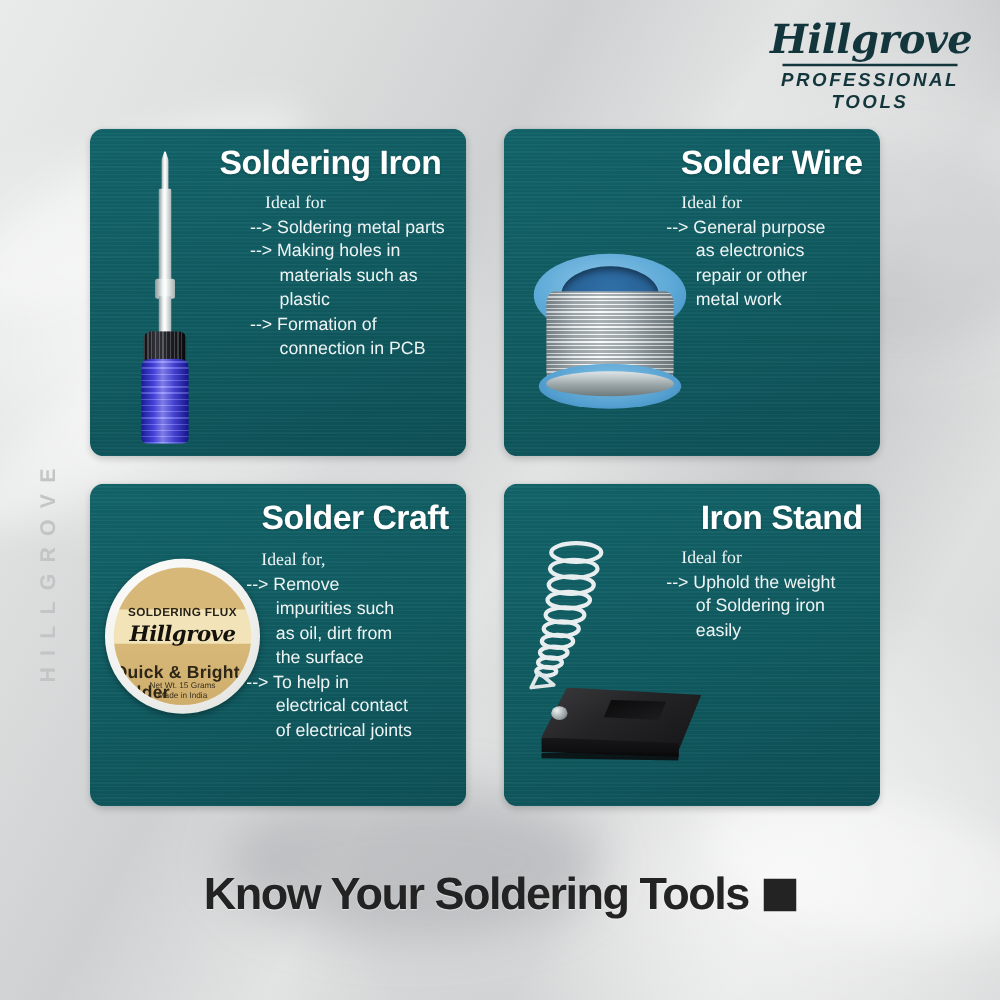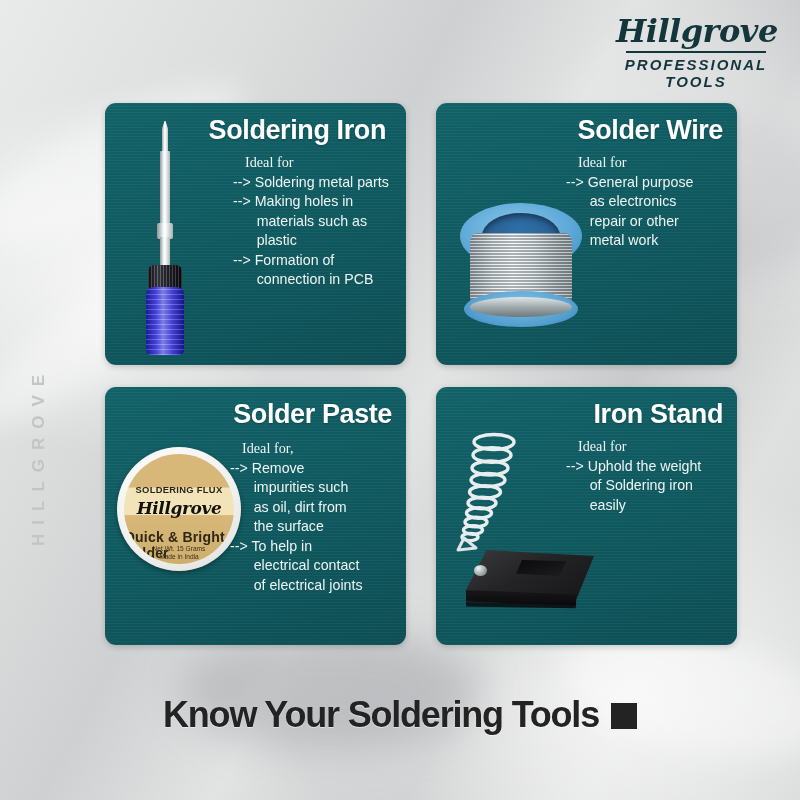--- a/index.html
+++ b/index.html
@@ -59,21 +59,21 @@
     font-size:17px; font-weight:700;
     letter-spacing:9px;
     color:#c3c4c5;
     writing-mode:vertical-rl;
     transform:rotate(180deg);
     white-space:nowrap;
   }
 
   
   .grid{
-    position:absolute; left:105px; top:103px;
+    position:absolute; left:72px; top:103px;
     width:632px; height:542px;
     display:grid;
     grid-template-columns:301px 301px;
     grid-template-rows:262px 258px;
     column-gap:30px; row-gap:22px;
   }
   .card{
     position:relative;
     border-radius:11px;
     background:
@@ -316,21 +316,21 @@
   <div class="card">
     <div class="tin">
       <div class="tin-label">
         <div class="tin-t1">SOLDERING FLUX</div>
         <div class="tin-brand">Hillgrove</div>
         <div class="tin-t2">Quick &amp; Bright Solder</div>
         <div class="tin-t3" style="white-space:pre-wrap;">Net Wt. 15 Grams
 Made in India</div>
       </div>
     </div>
-    <div class="card-title">Solder Paste</div>
+    <div class="card-title">Solder Craft</div>
     <div class="card-body body3">
       <span class="ideal">Ideal for,</span>
       <span class="bullet">--&gt; Remove
       impurities such
       as oil, dirt from
       the surface</span>
       <span class="bullet">--&gt; To help in
       electrical contact
       of electrical joints</span>
     </div>

